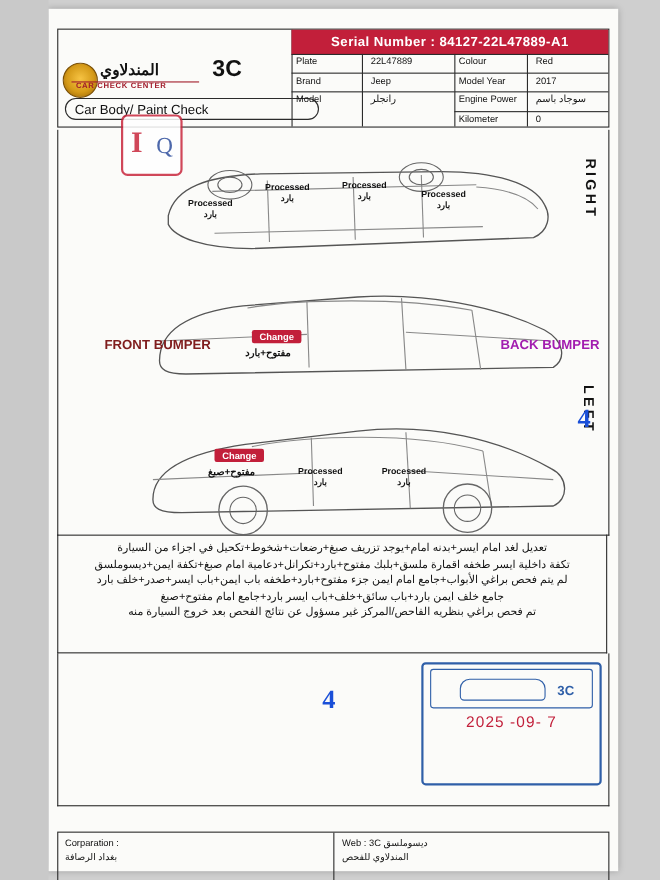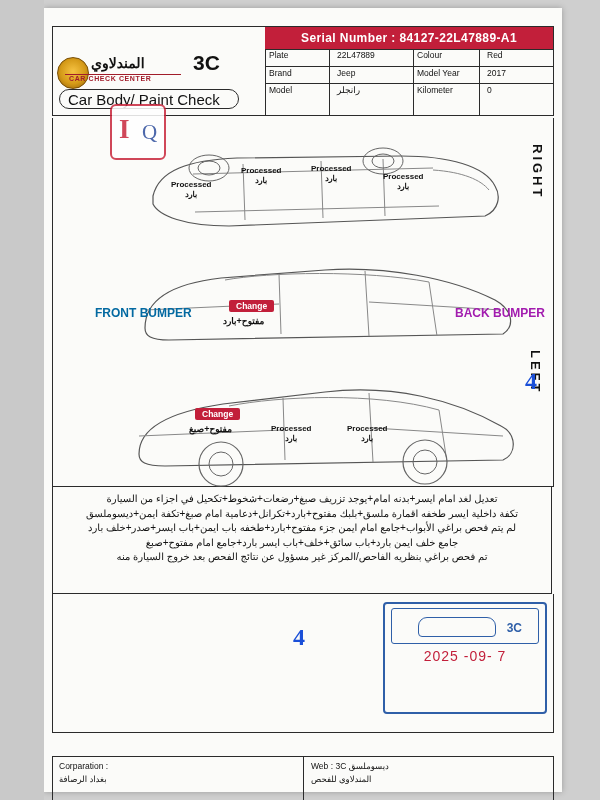--- a/index.html
+++ b/index.html
@@ -45,23 +45,23 @@
     position:absolute;left:12px;top:20px;font-size:7px;letter-spacing:.6px;
     color:#a11c2a;font-weight:bold;
   }
   .logo-bar{
     position:absolute;left:8px;top:19px;width:116px;height:1px;background:#a11c2a;
   }
   .code3c{
     position:absolute;left:140px;top:24px;font-size:21px;font-weight:bold;color:#111;
   }
   .bodycheck{
-    position:absolute;left:6px;top:62px;width:180px;height:20px;
+    position:absolute;left:6px;top:62px;width:231px;height:20px;
     border:1px solid #2b2b2b;border-radius:10px;
-    font-size:15px;color:#111;line-height:20px;padding-left:8px;
+    font-size:12px;color:#111;line-height:20px;padding-left:8px;
     box-sizing:border-box;
   }
   .serial{
     position:absolute;left:212px;top:0;right:0;height:22px;
     background:#c21f3a;color:#fff;border-bottom:1px solid #2b2b2b;
   }
   .serial span{
     position:absolute;left:0;right:0;top:0;line-height:22px;text-align:center;
     font-size:12px;font-weight:bold;letter-spacing:.4px;
   }
@@ -83,21 +83,21 @@
   .diagram{
     position:absolute;left:8px;top:110px;width:500px;height:368px;
     border:1px solid #2b2b2b;border-top:none;
   }
   .side-label{
     position:absolute;font-size:13px;font-weight:bold;color:#111;
     writing-mode:vertical-rl;letter-spacing:3px;
   }
   .lbl-right{right:8px;top:26px;}
   .lbl-left{right:10px;top:232px;}
-  .lbl-front{position:absolute;left:42px;top:188px;font-size:12px;font-weight:bold;color:#0369a1;}
+  .lbl-front{position:absolute;left:42px;top:188px;font-size:12px;font-weight:bold;color:#7f1d1d;}
   .lbl-back{position:absolute;right:8px;top:188px;font-size:12px;font-weight:bold;color:#a21caf;}
   .tag{
     position:absolute;font-size:8px;font-weight:bold;color:#111;text-align:center;
     line-height:10px;
   }
   .tag .ar{display:block;direction:rtl;font-size:8px;}
   .chg{
     position:absolute;background:#c21f3a;color:#fff;font-size:8.5px;font-weight:bold;
     padding:1px 7px;border-radius:2px;
   }
@@ -203,20 +203,24 @@
       </div>
       <div class="col-b">
         <div class="vcol"></div>
         <div class="row">
           <span class="k">Colour</span>
           <span class="v">Red</span>
         </div>
         <div class="row">
           <span class="k">Model Year</span>
           <span class="v">2017</span>
+        </div>
+        <div class="row">
+          <span class="k">Engine Power</span>
+          <span class="v arv">سوجاد باسم</span>
         </div>
         <div class="row">
           <span class="k">Kilometer</span>
           <span class="v">0</span>
         </div>
       </div>
     </div>
   </div>
 
   <div class="diagram">

